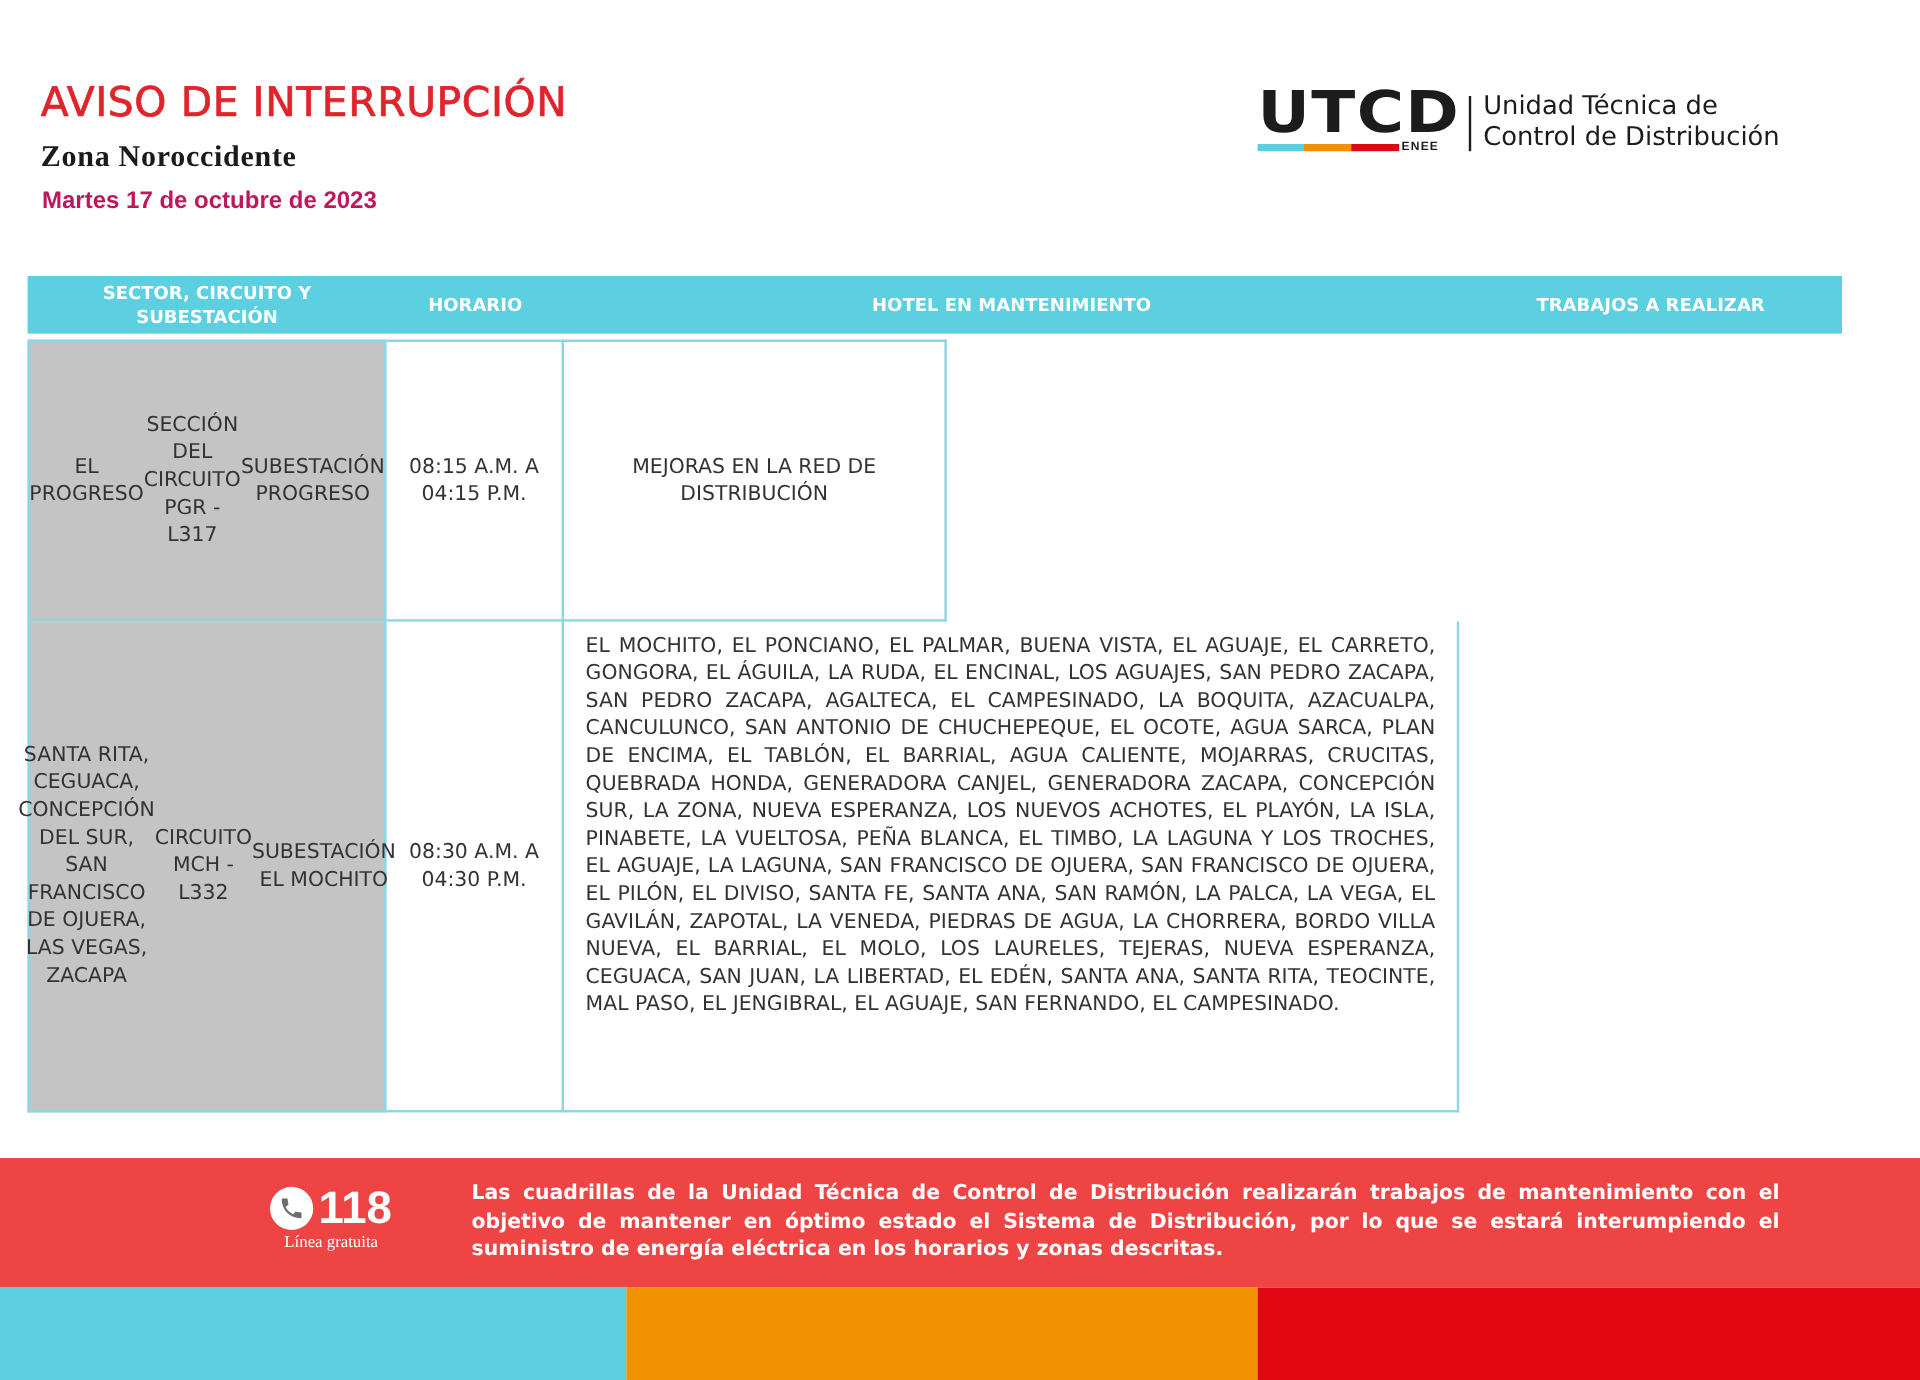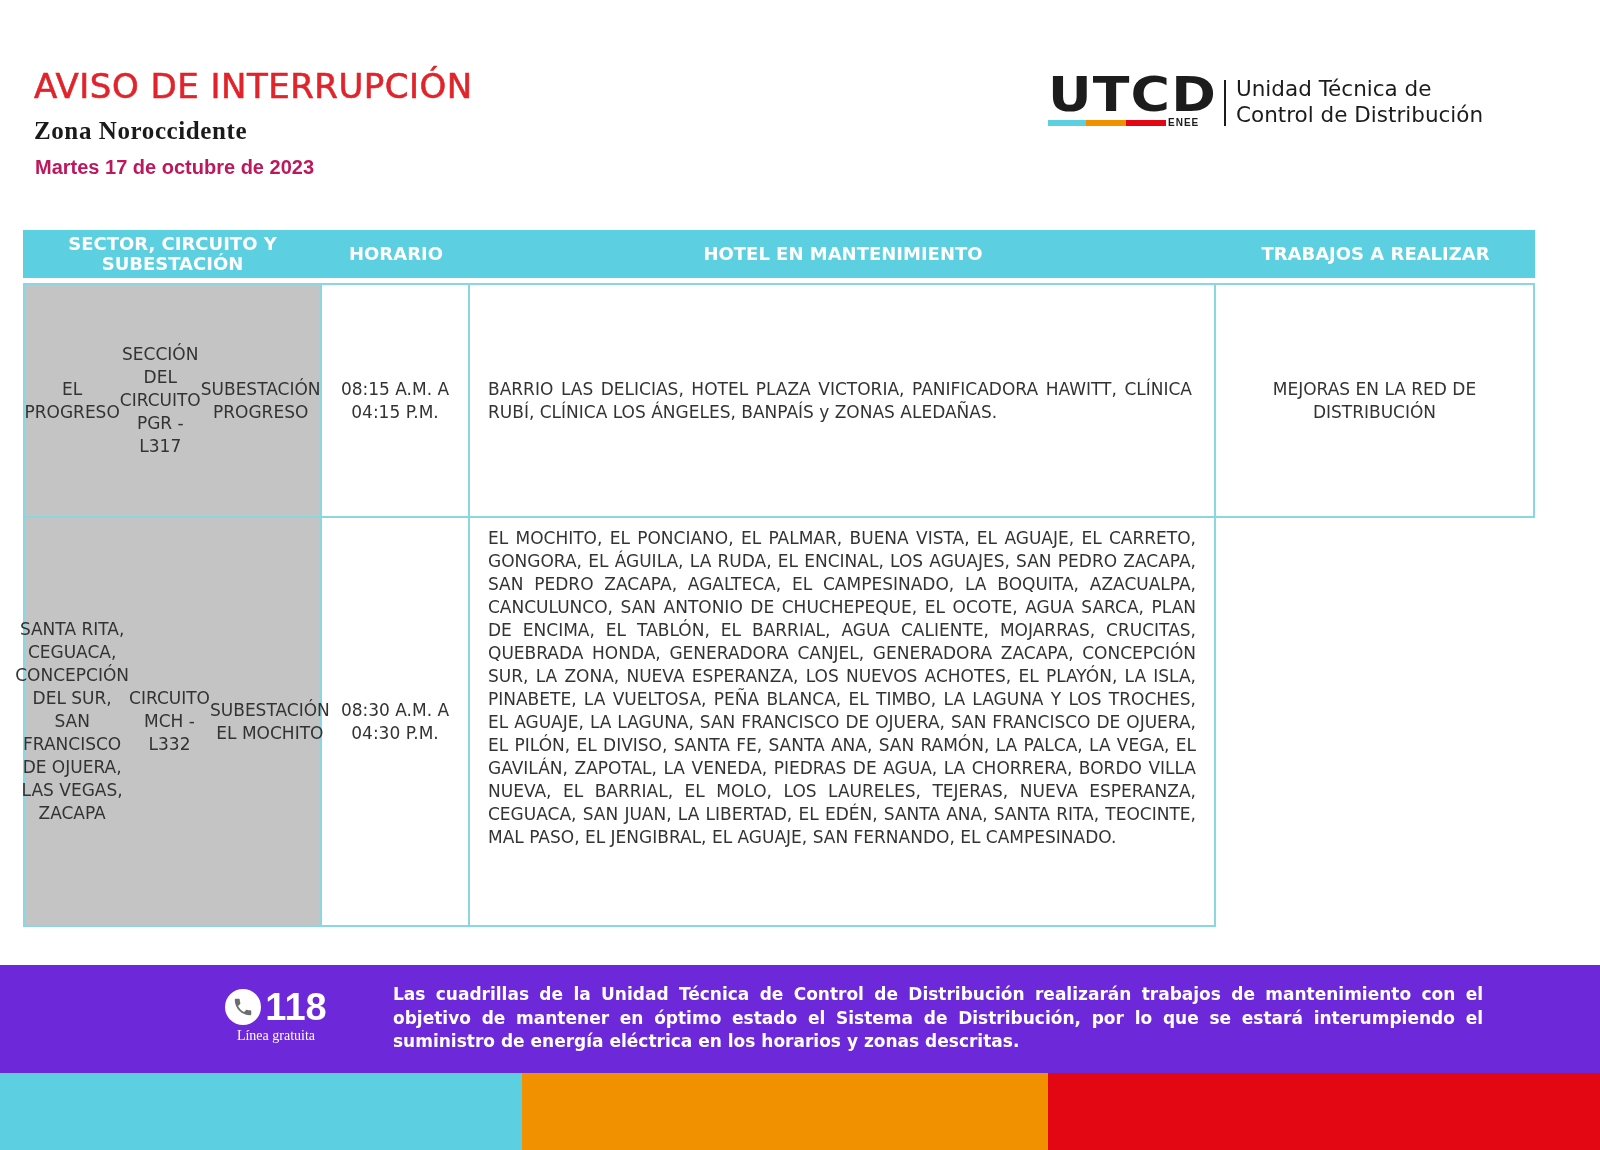--- a/index.html
+++ b/index.html
@@ -15,39 +15,39 @@
   .logo-letters { position: absolute; left: 0; top: -6px; font-family: "DejaVu Sans", sans-serif; font-size: 48px; font-weight: bold; color: #1c1c1c; letter-spacing: 1px; line-height: 52px; transform: scaleX(1.12); transform-origin: left top; }
   .logo-bar { position: absolute; top: 46px; height: 6px; }
   .logo-bar.c1 { left: 0; width: 38px; background: #5ccfe0; }
   .logo-bar.c2 { left: 38px; width: 40px; background: #f29100; }
   .logo-bar.c3 { left: 78px; width: 40px; background: #e30613; }
   .logo-enee { position: absolute; left: 120px; top: 43px; font-size: 10px; font-weight: bold; color: #1c1c1c; letter-spacing: 1px; }
   .logo-divider { position: absolute; left: 176px; top: 6px; width: 2px; height: 46px; background: #1c1c1c; }
   .logo-text { position: absolute; left: 188px; top: 2px; font-family: "DejaVu Sans", sans-serif; font-size: 21.5px; color: #1c1c1c; line-height: 26px; }
 
   .table { position: absolute; left: 23px; top: 230px; width: 1512px; }
-  .thead { display: flex; height: 48px; background: #5ccfe0; color: #ffffff; font-family: "DejaVu Sans", sans-serif; font-weight: bold; font-size: 18px; }
+  .thead { display: flex; height: 48px; background: #5ccfe0; color: #ffffff; font-family: "DejaVu Sans", sans-serif; font-weight: bold; font-size: 15px; }
   .th { display: flex; align-items: center; justify-content: center; text-align: center; line-height: 20px; }
   .c-sector { width: 299px; }
   .c-hor { width: 148px; }
   .c-zon { width: 746px; }
   .c-trab { width: 319px; }
 
   .tbody { margin-top: 5px; }
   .tr { display: flex; }
   .td { border-right: 2px solid #8ad7e3; border-bottom: 2px solid #8ad7e3; display: flex; align-items: center; justify-content: center; text-align: center; font-family: "DejaVu Sans", sans-serif; font-size: 17px; color: #333; line-height: 23px; }
   .tr:first-child .td { border-top: 2px solid #8ad7e3; }
   .td.c-sector { background: #c4c4c4; border-left: 2px solid #8ad7e3; flex-direction: row; }
   .sector-block { margin: 11px 0; }
   .td.c-zon { justify-content: flex-start; text-align: justify; padding: 0 18px; }
   .td.c-zon p { text-align-last: left; width: 100%; }
   .row1 { height: 235px; }
   .row2 { height: 409px; }
 
-  .footer { position: absolute; left: 0; top: 965px; width: 1600px; height: 108px; background: #6d28d9; color: #ffffff; }
+  .footer { position: absolute; left: 0; top: 965px; width: 1600px; height: 108px; background: #ef4444; color: #ffffff; }
   .hotline { position: absolute; left: 206px; top: 22px; width: 140px; text-align: center; }
   .hotline-top { display: flex; align-items: center; justify-content: center; gap: 4px; }
   .phone-icon { width: 36px; height: 36px; border-radius: 50%; background: #ffffff; display: inline-flex; align-items: center; justify-content: center; }
   .hotline-num { font-family: "Liberation Sans", sans-serif; font-size: 38px; font-weight: bold; line-height: 40px; }
   .hotline-label { font-family: Liberation Serif, serif; font-size: 14px; margin-top: 1px; }
   .footer-text { position: absolute; left: 393px; top: 18px; width: 1090px; font-family: "DejaVu Sans", sans-serif; font-size: 17px; font-weight: bold; line-height: 23.5px; text-align: justify; }
 
   .stripes { position: absolute; left: 0; top: 1073px; width: 1600px; height: 77px; display: flex; }
   .stripe { height: 100%; }
 </style>
@@ -95,23 +95,20 @@
           <div>SUBESTACIÓN</div>
           <div>PROGRESO</div>
         </div>
       </div>
       <div class="td c-hor">
         <div>
           <div>08:15 A.M. A</div>
           <div>04:15 P.M.</div>
         </div>
       </div>
-      <div class="td c-zon">
-        <p style="padding-right:4px;">BARRIO LAS DELICIAS, HOTEL PLAZA VICTORIA, PANIFICADORA HAWITT, CLÍNICA RUBÍ, CLÍNICA LOS ÁNGELES, BANPAÍS y ZONAS ALEDAÑAS.</p>
-      </div>
       <div class="td c-trab">
         <div style="width:220px;">MEJORAS EN LA RED DE DISTRIBUCIÓN</div>
       </div>
     </div>
 
     <div class="tr row2">
       <div class="td c-sector">
         <div class="sector-block" style="width:240px;">SANTA RITA, CEGUACA, CONCEPCIÓN DEL SUR, SAN FRANCISCO DE OJUERA, LAS VEGAS, ZACAPA</div>
         <div class="sector-block">
           <div>CIRCUITO</div>

